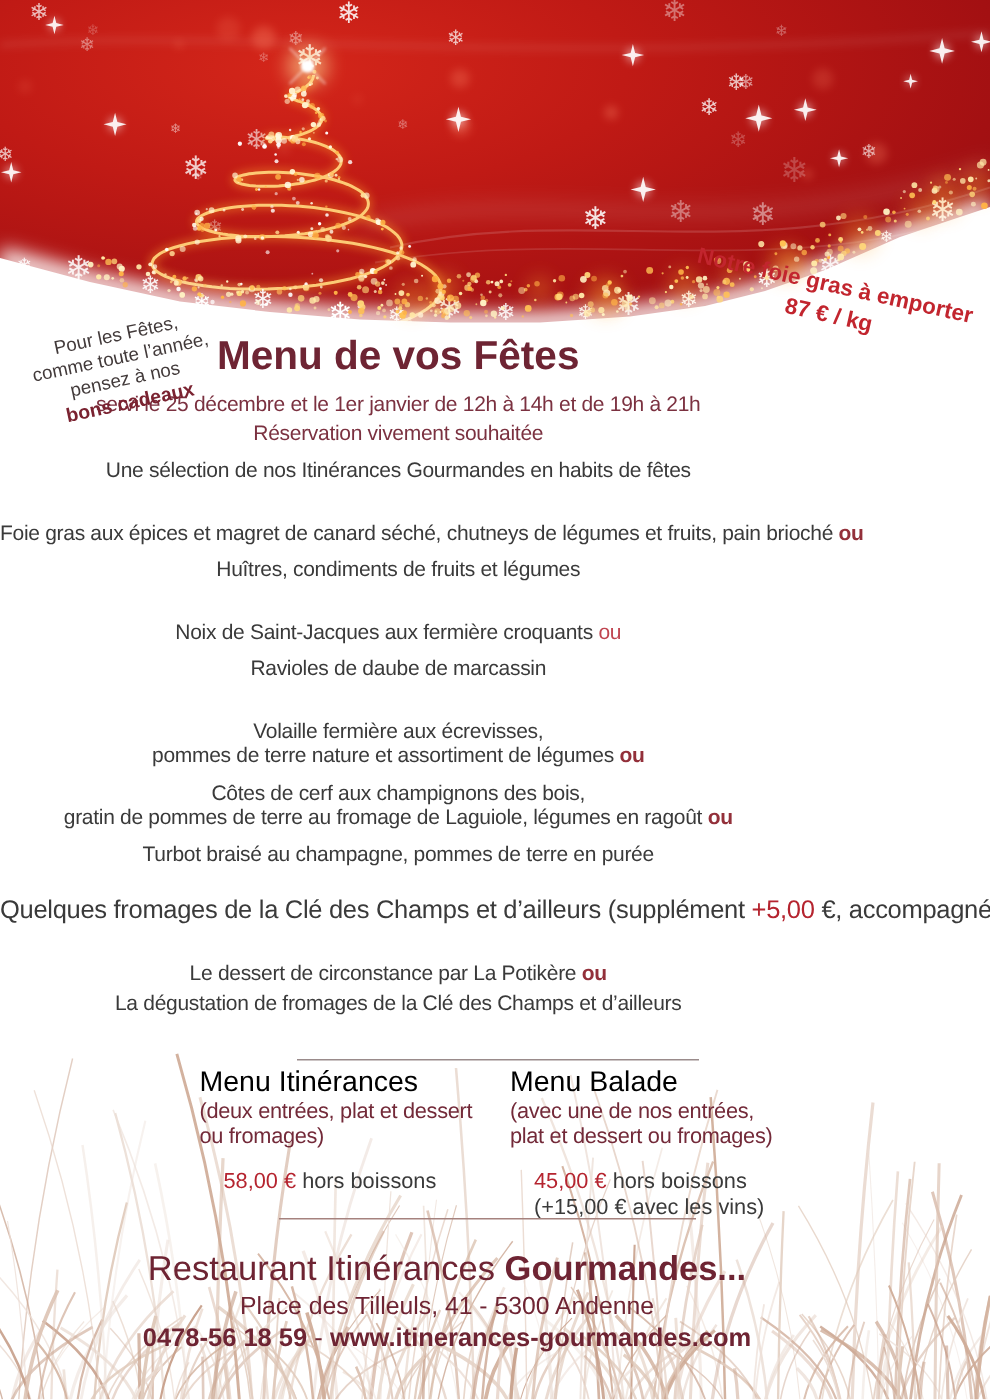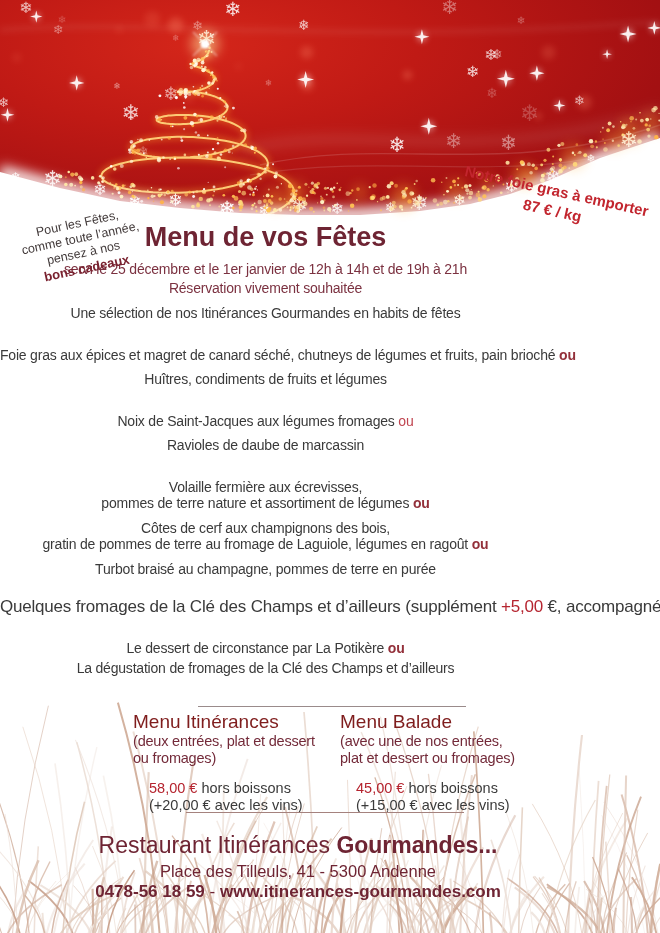--- a/index.html
+++ b/index.html
@@ -15,21 +15,21 @@
   .ou-red{color:#c04550;}
   .accent-red{color:#b5242f;}
   .note{position:absolute;z-index:3;text-align:center;}
   #gift-note{left:2px;top:216px;width:160px;transform:rotate(-12deg);
              font-size:12.5px;line-height:15px;color:#423a3a;}
   #gift-note .bold-line{color:#7a2230;font-weight:bold;font-size:13px;}
   #takeaway-note{left:452px;top:181px;width:205px;transform:rotate(12.5deg);
              font-size:15px;line-height:20px;font-weight:bold;color:#c2252e;}
   .divider{position:absolute;height:1px;z-index:2;}
   .menu-col{position:absolute;z-index:2;text-align:left;}
-  .menu-col .heading{font-size:19px;color:#7f1d1d;line-height:22px;}
+  .menu-col .heading{font-size:19px;color:#000000;line-height:22px;}
   .menu-col .desc{font-size:14.5px;color:#732a39;line-height:17px;letter-spacing:-0.2px;}
   .menu-col .price-line{margin-top:13px;font-size:14.5px;color:#3a3a3a;line-height:17px;margin-left:16px;}
   .menu-col .price{color:#b5242f;}
   .footer-line{position:absolute;left:0;width:596px;text-align:center;z-index:2;
                color:#6e2433;white-space:nowrap;}
   #footer-name{top:832px;font-size:23px;}
   #footer-name .bold{font-weight:bold;}
   #footer-address{top:862px;font-size:16.5px;}
   #footer-contact{top:882px;font-size:17px;}
   #footer-contact .bold{font-weight:bold;}
@@ -725,39 +725,38 @@
     <div>87 € / kg</div>
   </div>
 
   <div class="line title" style="top:222px">Menu de vos Fêtes</div>
   <div class="line maroon" style="top:261px">servi le 25 décembre et le 1er janvier de 12h à 14h et de 19h à 21h</div>
   <div class="line maroon" style="top:280px">Réservation vivement souhaitée</div>
   <div class="line" style="top:305px">Une sélection de nos Itinérances Gourmandes en habits de fêtes</div>
 
   <div class="line" style="top:371px">Huîtres, condiments de fruits et légumes</div>
   <div class="line" style="top:347px"><span>Foie gras aux épices et magret de canard séché, chutneys de légumes et fruits, pain brioché </span><span class="ou-dark">ou</span></div>
-  <div class="line" style="top:413px"><span>Noix de Saint-Jacques aux légumes fromages </span><span class="ou-red">ou</span></div>
+  <div class="line" style="top:413px"><span>Noix de Saint-Jacques aux fermière croquants </span><span class="ou-red">ou</span></div>
   <div class="line" style="top:479px">Volaille fermière aux écrevisses,</div>
   <div class="line" style="top:437px">Ravioles de daube de marcassin</div>
   <div class="line" style="top:495px"><span>pommes de terre nature et assortiment de légumes </span><span class="ou-dark">ou</span></div>
   <div class="line" style="top:536px"><span>gratin de pommes de terre au fromage de Laguiole, légumes en ragoût </span><span class="ou-dark">ou</span></div>
   <div class="line" style="top:520px">Côtes de cerf aux champignons des bois,</div>
   <div class="line" style="top:561px">Turbot braisé au champagne, pommes de terre en purée</div>
   <div class="line" style="top:597px;font-size:17px"><span>Quelques fromages de la Clé des Champs et d’ailleurs (supplément </span><span class="accent-red">+5,00</span><span> €, accompagné de vin +4,50 €)</span></div>
   <div class="line" style="top:640px"><span>Le dessert de circonstance par La Potikère </span><span class="ou-dark">ou</span></div>
   <div class="line" style="top:660px">La dégustation de fromages de la Clé des Champs et d’ailleurs</div>
 
   <div class="divider" style="left:198px;top:706px;width:268px;background:#9a8b8b"></div>
 
   <div class="menu-col" style="left:133px;top:711px;width:200px">
     <div class="heading">Menu Itinérances</div>
     <div class="desc">(deux entrées, plat et dessert</div>
     <div class="desc">ou fromages)</div>
     <div class="price-line"><span class="price">58,00 €</span><span> hors boissons</span></div>
-    <div class="price-line" style="margin-top:0">(+20,00 € avec les vins)</div>
   </div>
 
   <div class="menu-col" style="left:340px;top:711px;width:215px">
     <div class="heading">Menu Balade</div>
     <div class="desc">(avec une de nos entrées,</div>
     <div class="desc">plat et dessert ou fromages)</div>
     <div class="price-line"><span class="price">45,00 €</span><span> hors boissons</span></div>
     <div class="price-line" style="margin-top:0">(+15,00 € avec les vins)</div>
   </div>
 

